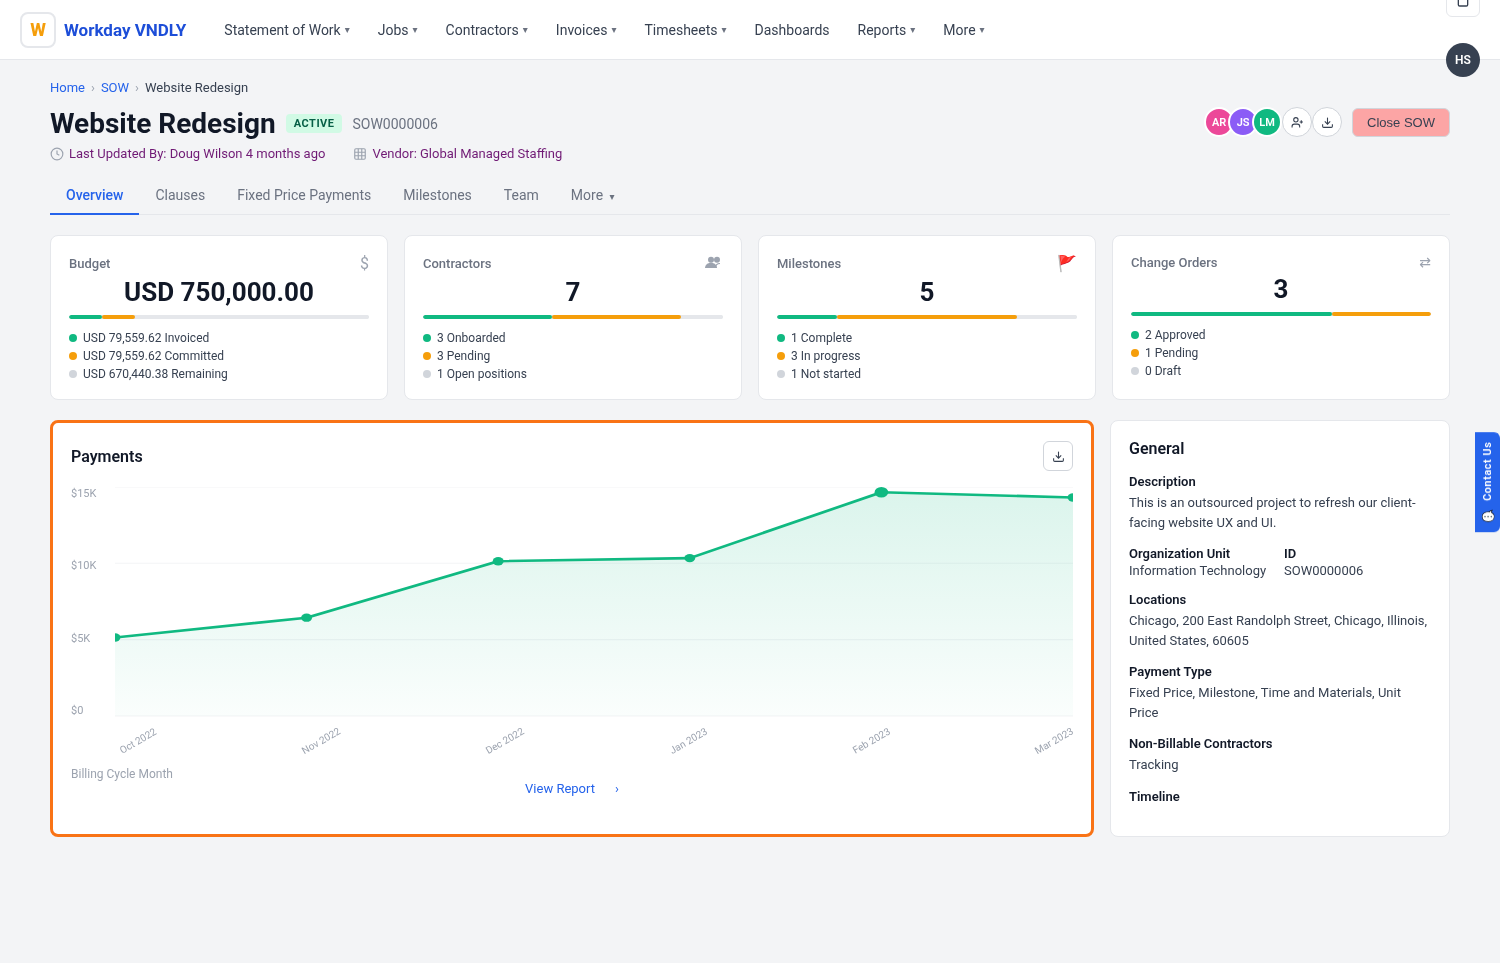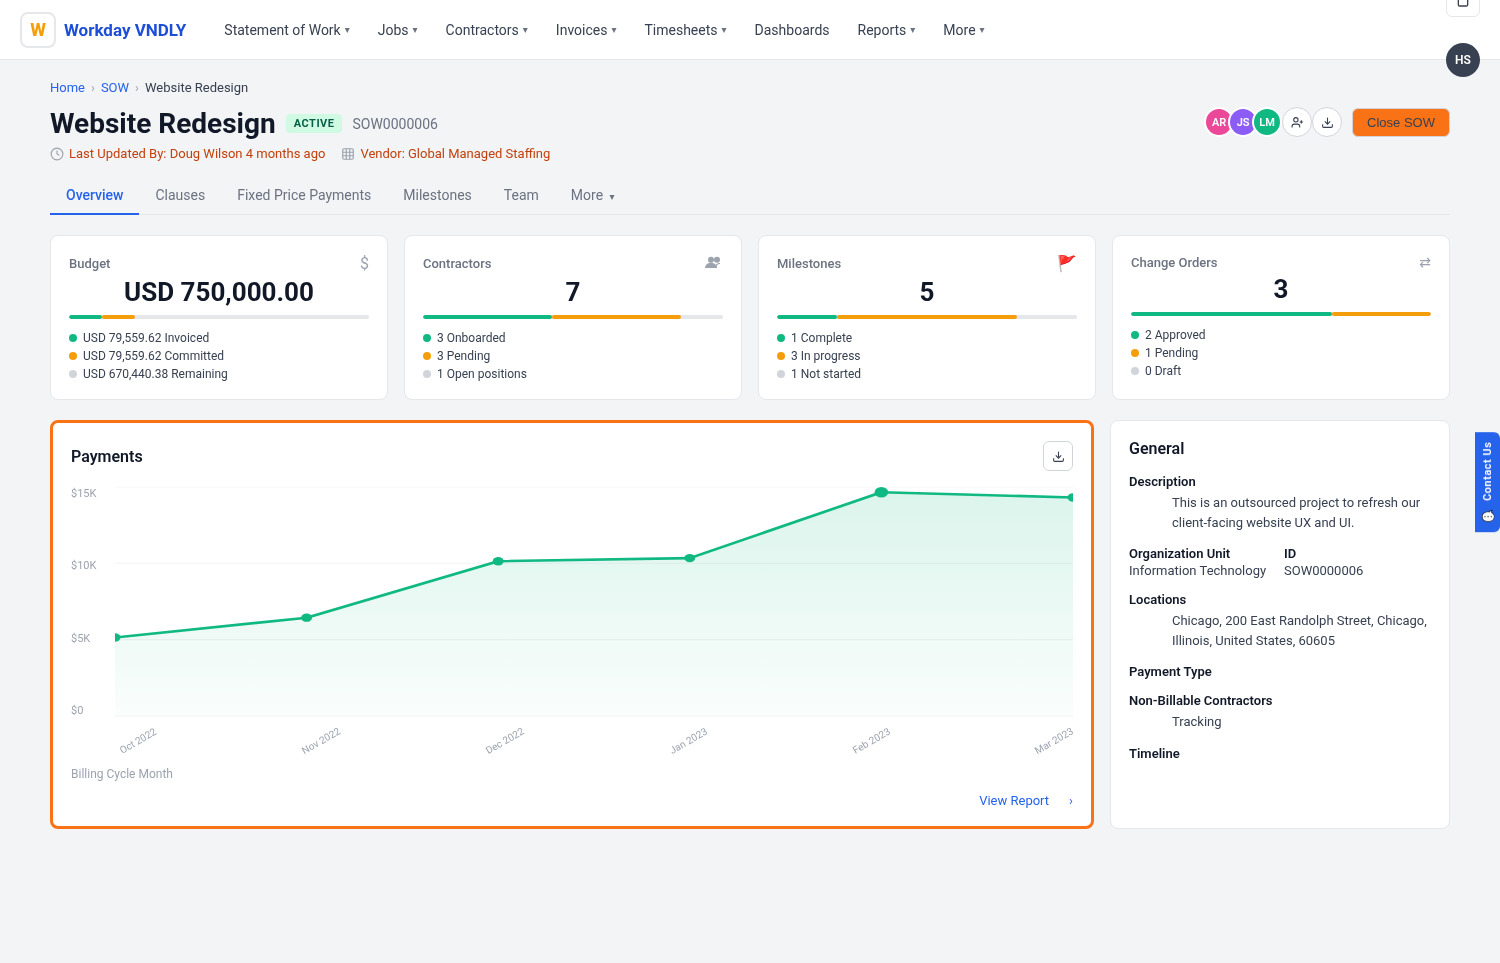--- a/index.html
+++ b/index.html
@@ -27,28 +27,28 @@
     .breadcrumb-sep { color: #9ca3af; }
     .breadcrumb-current { color: #374151; }
 
     
     .page-header { display: flex; align-items: flex-start; justify-content: space-between; margin-bottom: 6px; }
     .page-title-area { display: flex; flex-direction: column; gap: 6px; }
     .title-row { display: flex; align-items: center; gap: 10px; }
     .page-title { font-size: 28px; font-weight: 700; color: #111827; }
     .status-badge { background: #d1fae5; color: #065f46; font-size: 11px; font-weight: 700; padding: 3px 8px; border-radius: 4px; text-transform: uppercase; letter-spacing: 0.5px; }
     .sow-id { color: #6b7280; font-size: 14px; }
-    .meta-row { display: flex; align-items: center; gap: 16px; color: #c2410c; font-size: 13px; }
+    .meta-row { display: flex; align-items: center; gap: 28px; color: #701a75; font-size: 13px; }
     .meta-item { display: flex; align-items: center; gap: 5px; }
     .header-actions { display: flex; align-items: center; gap: 10px; }
     .avatar-group { display: flex; align-items: center; }
     .avatar-sm { width: 30px; height: 30px; border-radius: 50%; border: 2px solid #fff; display: flex; align-items: center; justify-content: center; font-size: 11px; font-weight: 600; margin-left: -6px; cursor: pointer; }
     .avatar-sm:first-child { margin-left: 0; }
     .header-icon-btn { width: 30px; height: 30px; border: 1px solid #d1d5db; border-radius: 50%; display: flex; align-items: center; justify-content: center; cursor: pointer; background: #fff; color: #374151; font-size: 13px; }
-    .close-sow-btn { padding: 6px 14px; border: 1px solid #d1d5db; border-radius: 6px; background: #f97316; color: #374151; cursor: pointer; font-size: 13px; font-weight: 500; }
+    .close-sow-btn { padding: 6px 14px; border: 1px solid #d1d5db; border-radius: 6px; background: #fca5a5; color: #374151; cursor: pointer; font-size: 13px; font-weight: 500; }
 
     
     .tabs { display: flex; align-items: center; gap: 0; border-bottom: 1px solid #e5e7eb; margin-top: 16px; margin-bottom: 0; }
     .tab { padding: 10px 16px; cursor: pointer; font-size: 14px; color: #6b7280; border-bottom: 2px solid transparent; margin-bottom: -1px; }
     .tab.active { color: #2563eb; border-bottom-color: #2563eb; font-weight: 500; text-align: center; }
 
     
     .content-area { background: #f3f4f6; padding: 20px 0; }
 
     
@@ -73,28 +73,28 @@
     
     .payments-card { background: #fff; border-radius: 8px; border: 3px solid #f97316; padding: 18px; }
     .payments-header { display: flex; align-items: center; justify-content: space-between; margin-bottom: 16px; }
     .payments-title { font-size: 16px; font-weight: 600; color: #111827; }
     .chart-area { position: relative; height: 260px; }
     .chart-y-labels { position: absolute; left: 0; top: 0; bottom: 30px; display: flex; flex-direction: column; justify-content: space-between; font-size: 11px; color: #9ca3af; width: 40px; }
     .chart-svg-wrap { position: absolute; left: 44px; right: 0; top: 0; bottom: 30px; }
     .chart-x-labels { position: absolute; left: 44px; right: 0; bottom: 0; display: flex; justify-content: space-between; font-size: 10px; color: #9ca3af; transform: rotate(0deg); }
     .chart-x-label { transform: rotate(-30deg); transform-origin: top center; white-space: nowrap; font-size: 10px; }
     .chart-axis-label { text-align: left; font-size: 12px; color: #9ca3af; margin-top: 20px; }
-    .view-report-btn { display: flex; align-items: center; justify-content: flex-end; gap: 20px; margin-top: 12px; font-size: 13px; color: #2563eb; cursor: pointer; }
+    .view-report-btn { display: flex; align-items: center; justify-content: center; gap: 20px; font-size: 13px; color: #2563eb; cursor: pointer; }
 
     
     .general-card { background: #fff; border-radius: 8px; border: 1px solid #e5e7eb; padding: 18px; }
     .general-title { font-size: 16px; font-weight: 600; color: #111827; margin-bottom: 16px; }
     .general-section { margin-bottom: 14px; }
     .general-section-title { font-size: 13px; font-weight: 600; color: #111827; margin-bottom: 4px; }
-    .general-section-value { font-size: 13px; color: #374151; line-height: 1.5; margin-left: 43px; }
+    .general-section-value { font-size: 13px; color: #374151; line-height: 1.5; }
     .general-two-col { display: grid; grid-template-columns: 1fr 1fr; gap: 8px; margin-bottom: 14px; }
     .general-col-label { font-size: 13px; font-weight: 600; color: #111827; margin-bottom: 2px; }
     .general-col-value { font-size: 13px; color: #374151; }
 
     
     .contact-us-btn { position: fixed; right: 0; top: 50%; transform: translateY(-50%); background: #2563eb; color: #fff; padding: 10px 6px; border-radius: 6px 0 0 6px; cursor: pointer; font-size: 11px; font-weight: 600; writing-mode: vertical-rl; text-orientation: mixed; transform: translateY(-50%) rotate(180deg); letter-spacing: 0.5px; }
 
     .chart-container { position: relative; width: 100%; }
   </style>
 </head>
@@ -425,20 +425,21 @@
           </div>
         </div>
 
         <div class="general-section">
           <div class="general-section-title">Locations</div>
           <div class="general-section-value">Chicago, 200 East Randolph Street, Chicago, Illinois, United States, 60605</div>
         </div>
 
         <div class="general-section">
           <div class="general-section-title">Payment Type</div>
+          <div class="general-section-value">Fixed Price, Milestone, Time and Materials, Unit Price</div>
         </div>
 
         <div class="general-section">
           <div class="general-section-title">Non-Billable Contractors</div>
           <div class="general-section-value">Tracking</div>
         </div>
 
         <div class="general-section">
           <div class="general-section-title">Timeline</div>
         </div>

